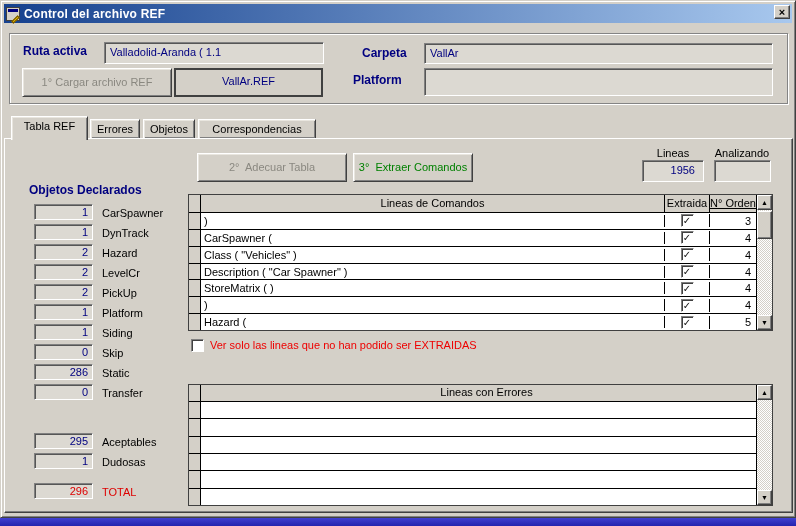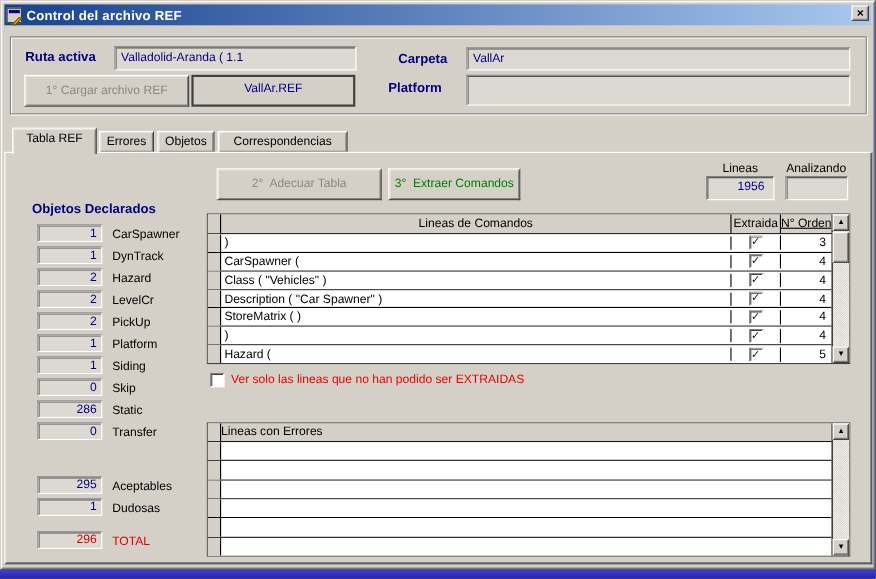--- a/index.html
+++ b/index.html
@@ -199,21 +199,21 @@
         <div class="sbtn" style="bottom:0;"><span>▼</span></div>
       </div>
     </div>
 
     <div class="cbx abs" style="left:190px;top:338px;z-index:4;"></div>
     <span class="abs" style="left:209px;top:338px;color:#ee0000;font-size:11px;z-index:4;">Ver solo las lineas que no han podido ser EXTRAIDAS</span>
 
     <div class="grid" style="left:187px;top:383px;width:585px;height:122px;z-index:4;">
       <div class="gheader" style="height:17px;">
         <div class="gsel"></div>
-        <div class="gcell" style="flex:1;text-align:left;padding-top:1px;border-right:none;">Lineas con Errores</div>
+        <div class="gcell" style="flex:1;text-align:center;padding-top:1px;border-right:none;">Lineas con Errores</div>
       </div>
       <div class="abs" style="left:0;top:17px;right:16px;bottom:0;display:flex;flex-direction:column;">
         <div class="grow" style="flex:1;">
             <div class="gsel" style="align-self:stretch;"></div>
           </div>
         <div class="grow" style="flex:1;">
             <div class="gsel" style="align-self:stretch;"></div>
           </div>
         <div class="grow" style="flex:1;">
             <div class="gsel" style="align-self:stretch;"></div>

